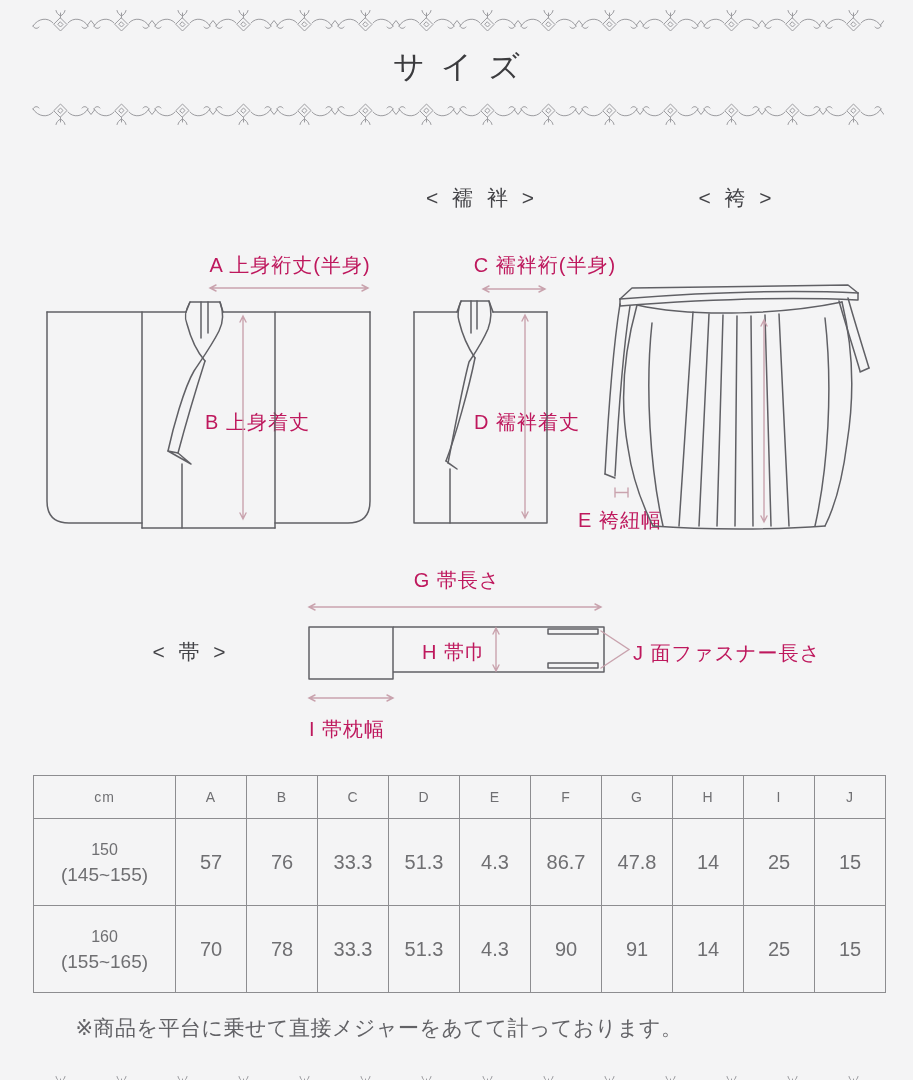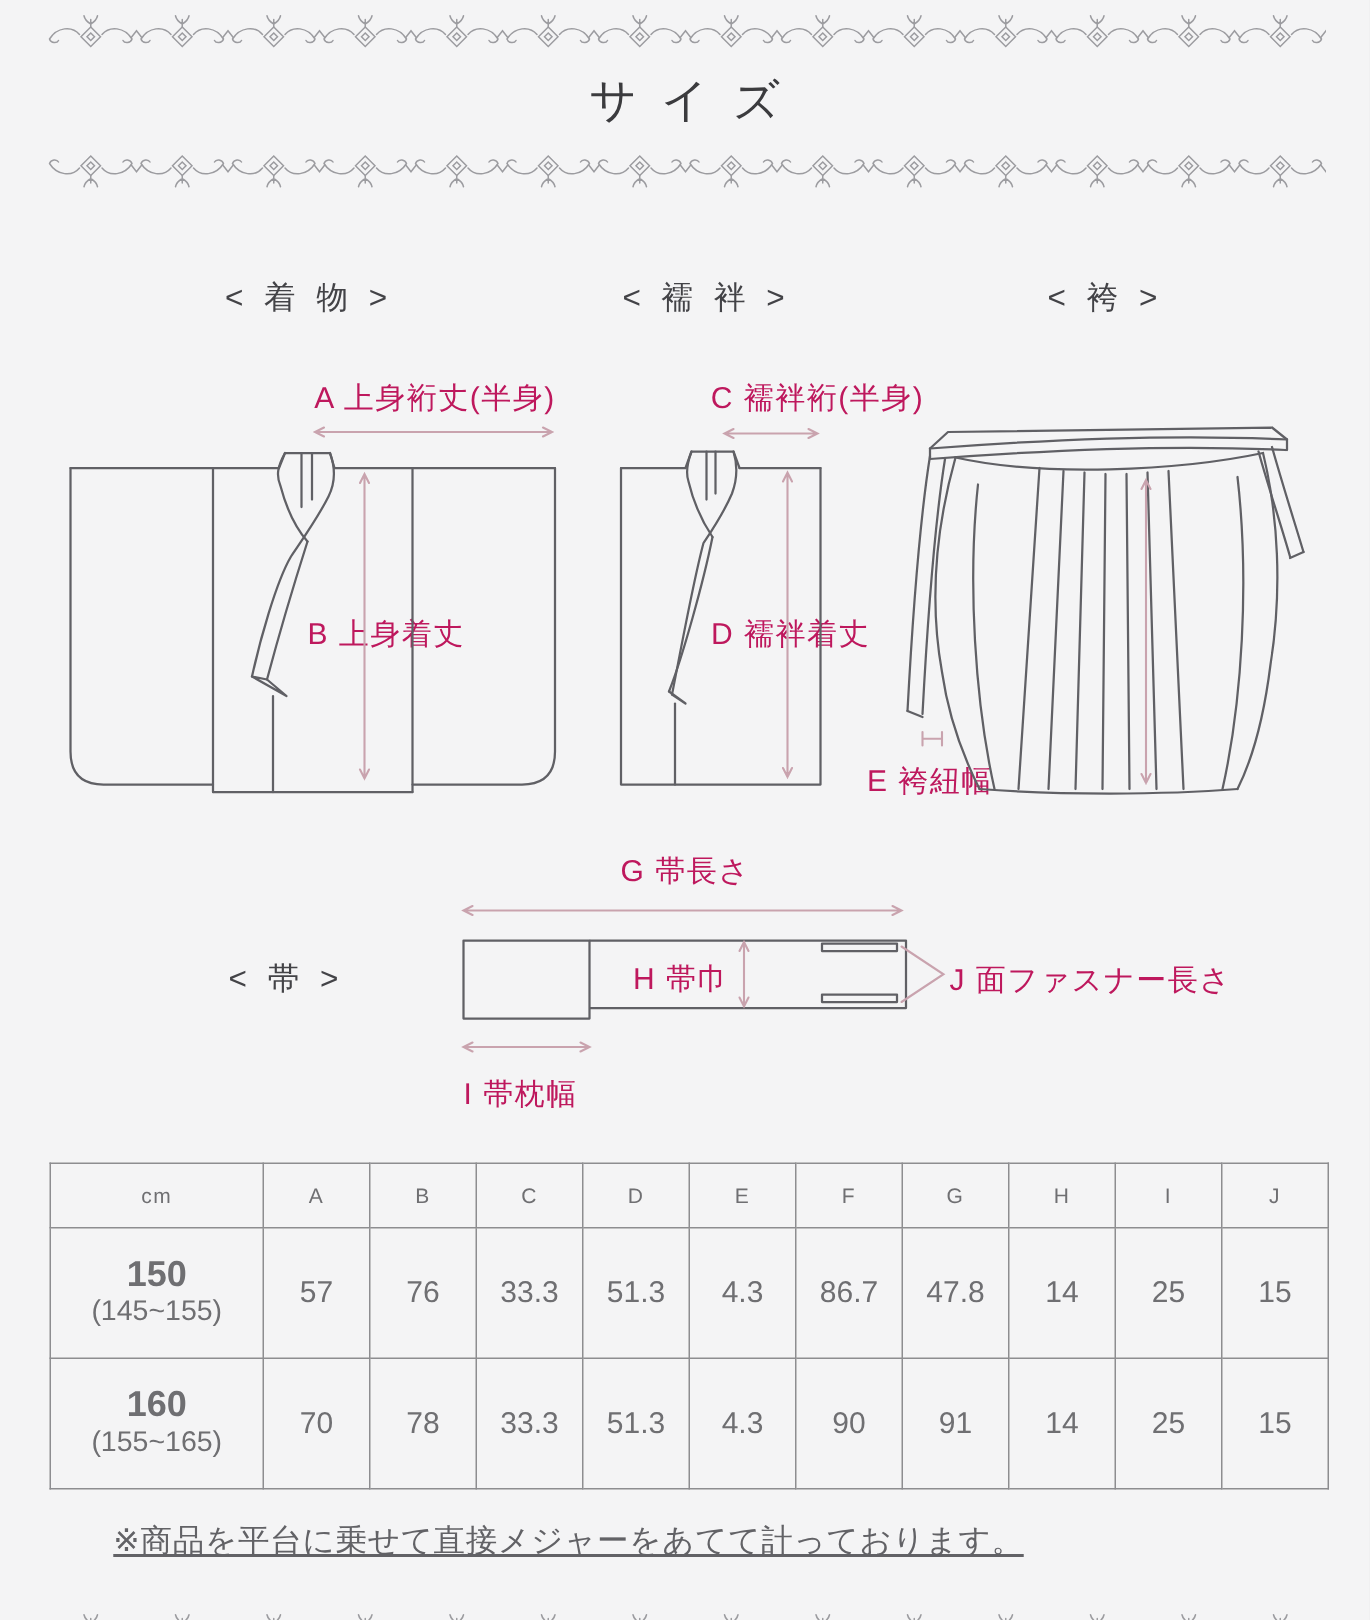--- a/index.html
+++ b/index.html
@@ -60,31 +60,30 @@
   .size-table td{
     border:1px solid #8d8d90;
     text-align:center;
     vertical-align:middle;
     font-size:20px;
     padding:0;
   }
   .size-table tr.hdr td{height:42px;font-size:14px;letter-spacing:1px;}
   .size-table tr.datarow td{height:86px;}
   .size-table td.sizecol{width:141px;}
-  .size-line{display:block;font-size:24px;line-height:25px;font-weight:bold;}
+  .size-line{display:block;font-size:16px;line-height:25px;}
   .range-line{display:block;font-size:19px;line-height:25px;}
   .footnote{
     position:absolute;
     left:0;top:1013px;width:758px;
     text-align:center;
     font-size:21px;
     line-height:30px;
     color:#626266;
     letter-spacing:0.5px;
-    text-decoration:underline;
   }
 </style>
 </head>
 <body>
 
 <div class="page">
 
   <svg class="ornament" style="top:8px" width="854" height="30" viewBox="0 0 854 30">
     <defs>
       <g id="motif" fill="none" stroke="#9c9ca0" stroke-width="1" stroke-linecap="round">
@@ -124,22 +123,21 @@
       <use href="#motif" x="366"></use>
       <use href="#motif" x="427"></use>
     <use href="#motif" x="488"></use>
       <use href="#motif" x="549"></use>
       <use href="#motif" x="610"></use>
       <use href="#motif" x="671"></use>
     <use href="#motif" x="732"></use>
       <use href="#motif" x="793"></use>
   </svg>
 
-  <div class="section-header" style="left:121px;top:184px;width:170px">&lt; 着 物 &gt;</div>
-  <div class="section-header" style="left:386px;top:184px;width:170px">&lt; 襦 袢 &gt;</div>
+  <div class="section-header" style="left:397px;top:184px;width:170px">&lt; 襦 袢 &gt;</div>
   <div class="section-header" style="left:652px;top:184px;width:170px">&lt; 袴 &gt;</div>
 
   <div class="lbl center" style="left:180px;top:252px;width:220px">A 上身裄丈(半身)</div>
   <div class="lbl center" style="left:435px;top:252px;width:220px">C 襦袢裄(半身)</div>
   <div class="lbl" style="left:205px;top:409px">B 上身着丈</div>
   <div class="lbl" style="left:474px;top:409px">D 襦袢着丈</div>
   <div class="lbl" style="left:578px;top:507px">E 袴紐幅</div>
 
   <svg class="abs diagram" style="left:40px;top:283px" width="340" height="250" viewBox="0 0 340 250">
     <g fill="none" stroke="#606065" stroke-width="1.5" stroke-linejoin="round" stroke-linecap="round">

